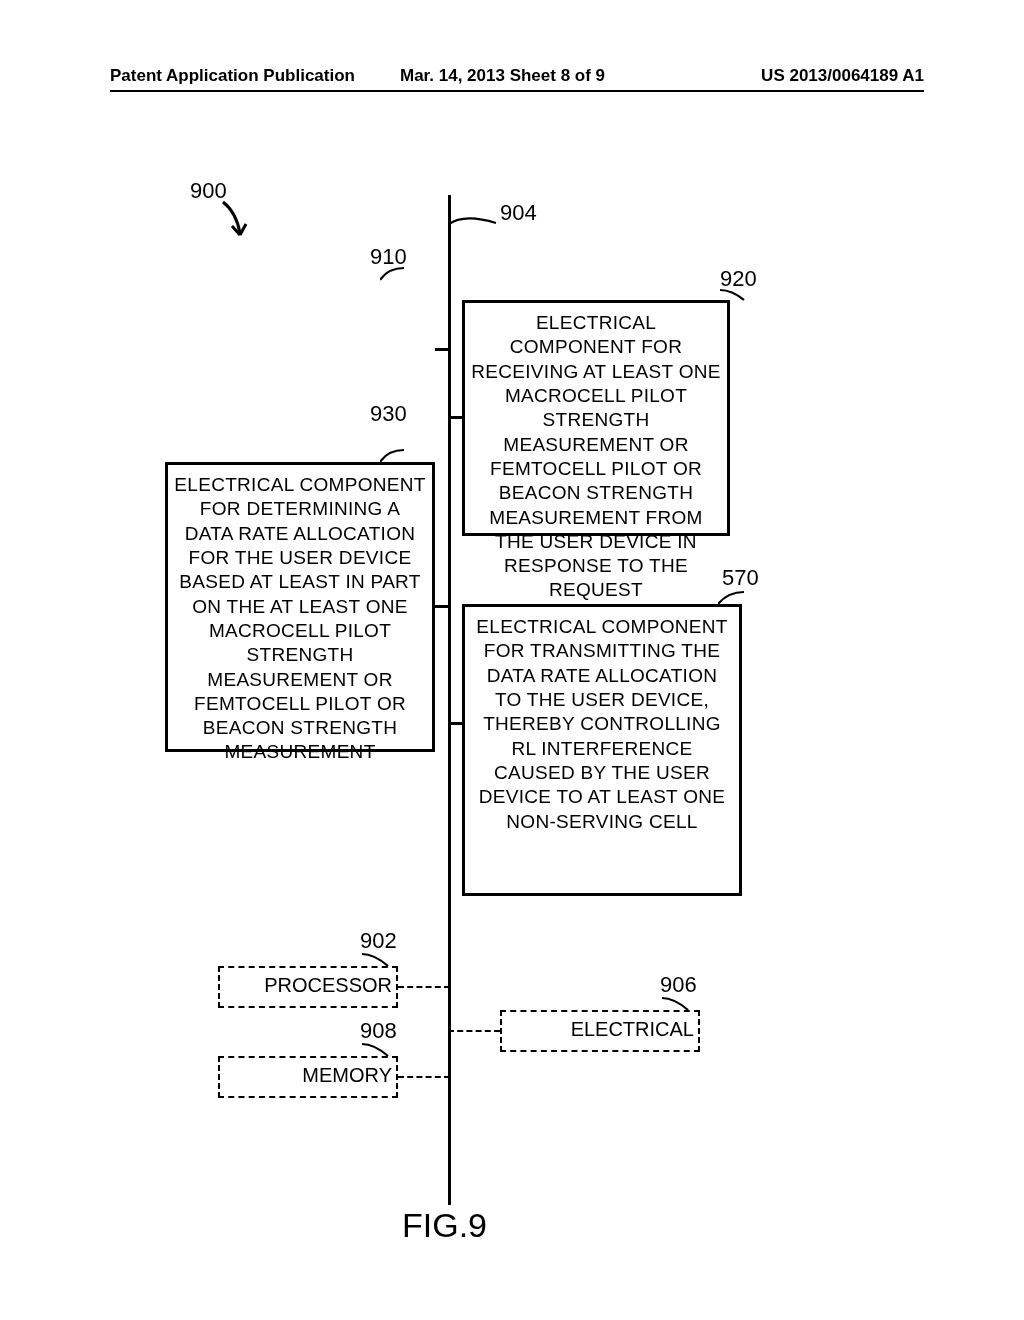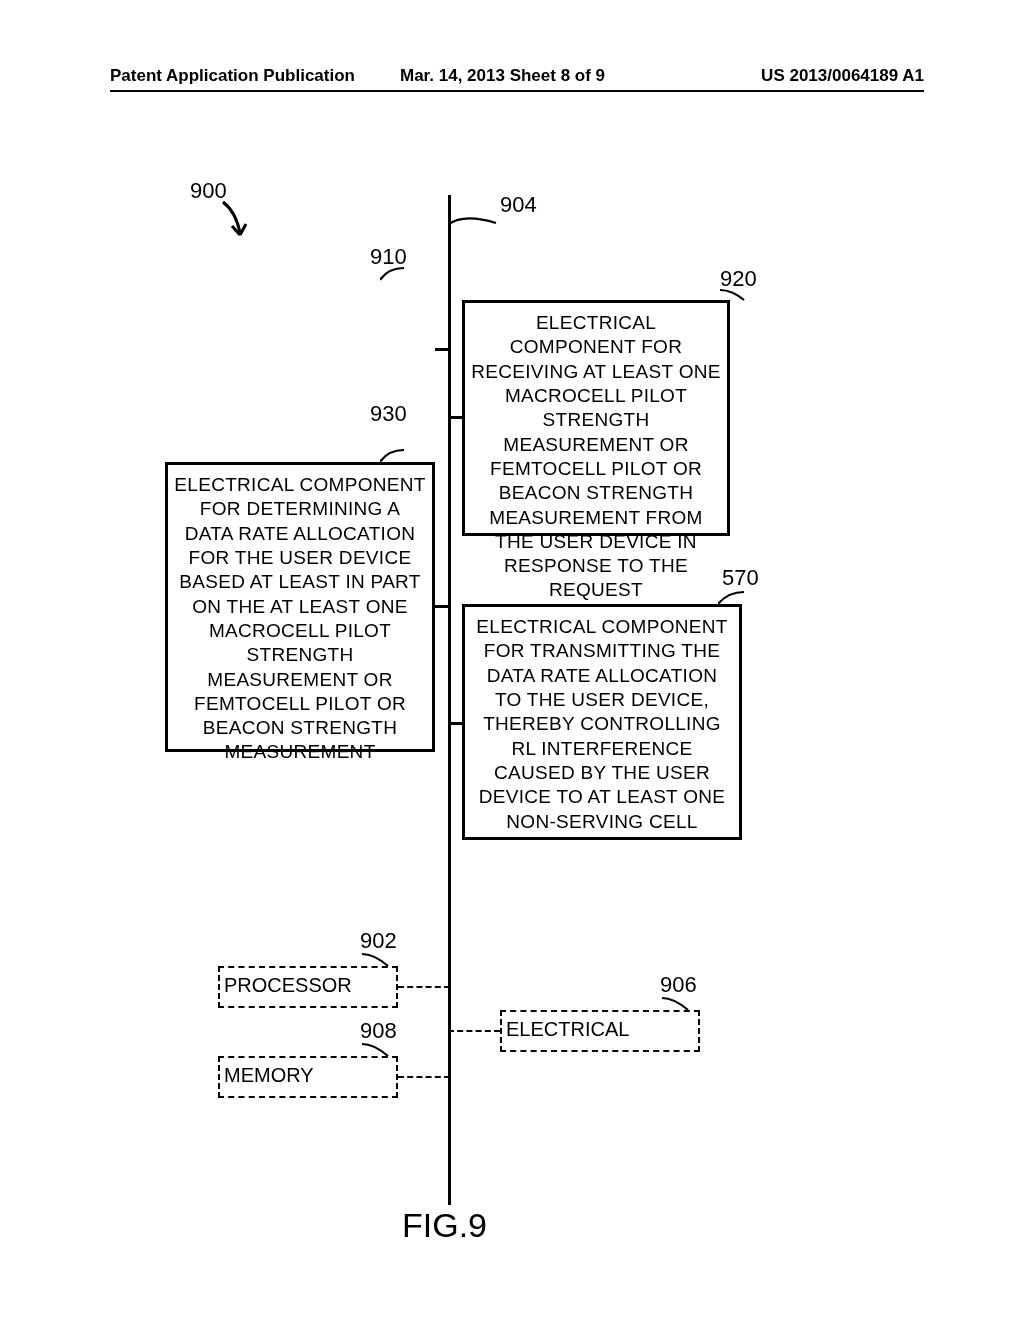--- a/index.html
+++ b/index.html
@@ -50,21 +50,21 @@
     text-align: center;
     font-size: 19px;
     line-height: 1.28;
     padding: 8px 6px;
     box-sizing: border-box;
     letter-spacing: 0.3px;
   }
   .dashed-box {
     position: absolute;
     border: 2.5px dashed #000;
-    text-align: left;
+    text-align: right;
     font-size: 20px;
     font-weight: 400;
     padding: 6px 4px;
     box-sizing: border-box;
   }
   .ref {
     position: absolute;
     font-size: 22px;
     font-weight: 400;
   }
@@ -100,21 +100,21 @@
 <div class="page">
 
   <div class="header">
     <span class="header-left">Patent Application Publication</span>
     <span class="header-mid">Mar. 14, 2013  Sheet 8 of 9</span>
     <span class="header-right">US 2013/0064189 A1</span>
   </div>
 
   <div class="vline" style="left:448px; top:195px; height:1010px;"></div>
 
-  <div class="ref" style="left:500px; top:192px;">904</div>
+  <div class="ref" style="left:500px; top:200px;">904</div>
   <svg class="leader-curve" style="left:448px; top:215px; width:50px; height:20px;" viewBox="0 0 50 20">
     <path d="M0,10 Q15,-2 48,8" stroke="#000" stroke-width="2.2" fill="none"></path>
   </svg>
 
   <div class="ref" style="left:190px; top:178px;">900</div>
   <svg style="position:absolute; left:218px; top:200px; width:30px; height:45px;" viewBox="0 0 30 45">
     <path d="M5,2 Q18,12 22,33" stroke="#000" stroke-width="3" fill="none"></path>
     <path d="M22,35 L14,26 M22,35 L28,24" stroke="#000" stroke-width="3" fill="none"></path>
   </svg>
 
@@ -138,21 +138,21 @@
   <div class="box" style="left:165px; top:462px; width:270px; height:290px;">
     <span>ELECTRICAL COMPONENT FOR DETERMINING A DATA RATE ALLOCATION FOR THE USER DEVICE BASED AT LEAST IN PART ON THE AT LEAST ONE MACROCELL PILOT STRENGTH MEASUREMENT OR FEMTOCELL PILOT OR BEACON STRENGTH MEASUREMENT</span>
   </div>
   <div class="ref" style="left:370px; top:401px;">930</div>
   <svg style="position:absolute; left:380px; top:448px; width:25px; height:16px;" viewBox="0 0 25 16">
     <path d="M0,14 Q8,2 24,2" stroke="#000" stroke-width="2.2" fill="none"></path>
   </svg>
 
   <div class="hline" style="left:435px; top:605px; width:15px;"></div>
 
-  <div class="box" style="left:462px; top:604px; width:280px; height:236px;">
+  <div class="box" style="left:462px; top:604px; width:280px; height:292px;">
     <span>ELECTRICAL COMPONENT FOR TRANSMITTING THE DATA RATE ALLOCATION TO THE USER DEVICE, THEREBY CONTROLLING RL INTERFERENCE CAUSED BY THE USER DEVICE TO AT LEAST ONE NON-SERVING CELL</span>
   </div>
   <div class="ref" style="left:722px; top:565px;">570</div>
   <svg style="position:absolute; left:718px; top:590px; width:28px; height:16px;" viewBox="0 0 28 16">
     <path d="M0,14 Q10,2 26,2" stroke="#000" stroke-width="2.2" fill="none"></path>
   </svg>
 
   <div class="hline" style="left:448px; top:722px; width:16px;"></div>
 
   <div class="dashed-box" style="left:218px; top:966px; width:180px; height:42px;">

